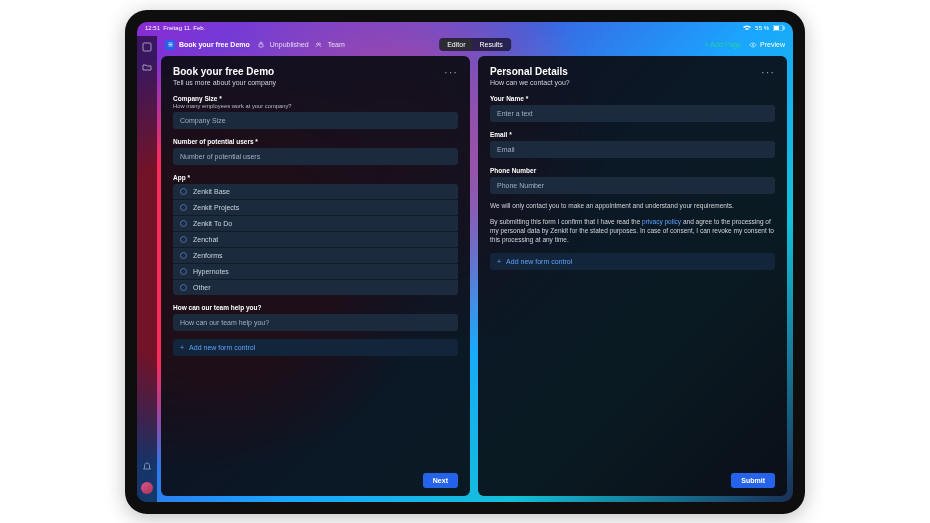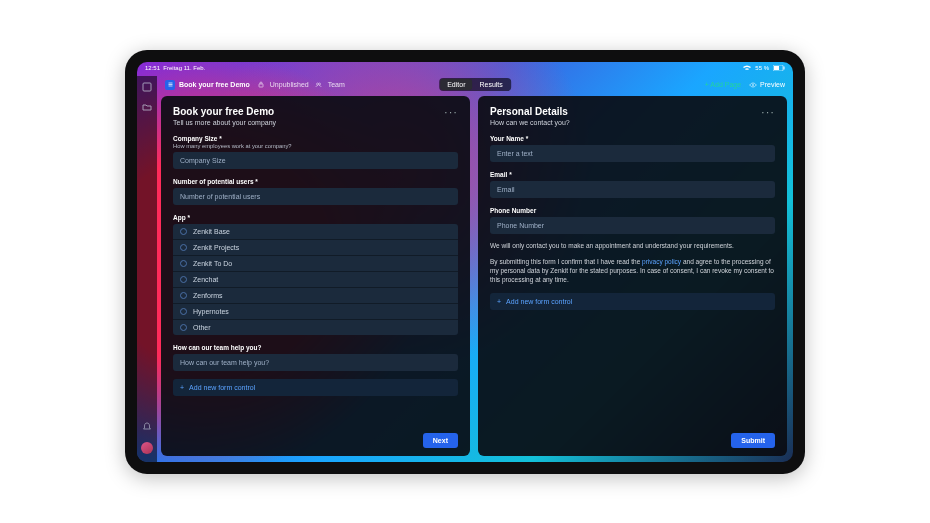--- a/index.html
+++ b/index.html
@@ -1,20 +1,20 @@
 <!DOCTYPE html>
 <html><head>
 <meta charset="utf-8">
 <style>
   * { box-sizing: border-box; margin: 0; padding: 0; font-family: -apple-system, "Helvetica Neue", Arial, sans-serif; }
   body { background:#fff; width:930px; height:523px; overflow:hidden; display:flex; align-items:center; justify-content:center; }
 
   
   .device {
-    width: 680px; height: 424px;
+    width: 680px; height: 504px;
     background:#0e0e0f;
     border-radius: 22px;
     padding: 12px;
     box-shadow: 0 4px 20px rgba(0,0,0,.25);
     position:relative;
   }
   .screen {
     width:100%; height:100%;
     border-radius: 10px;
     background:

